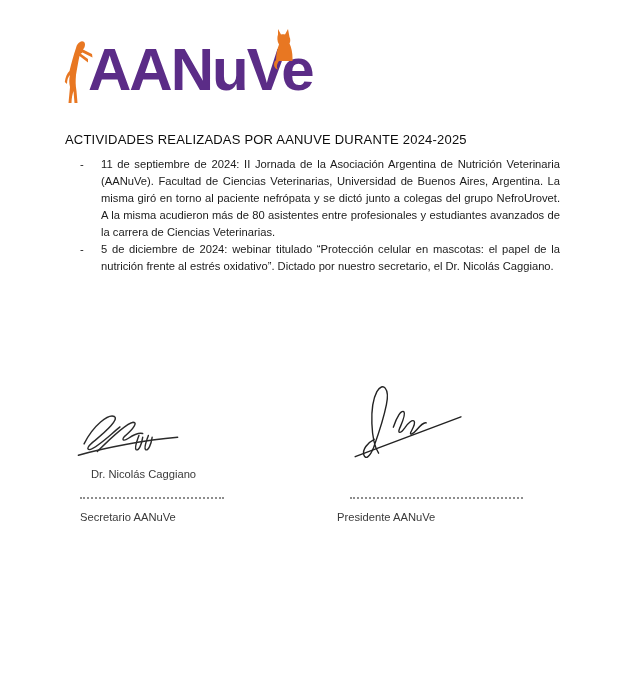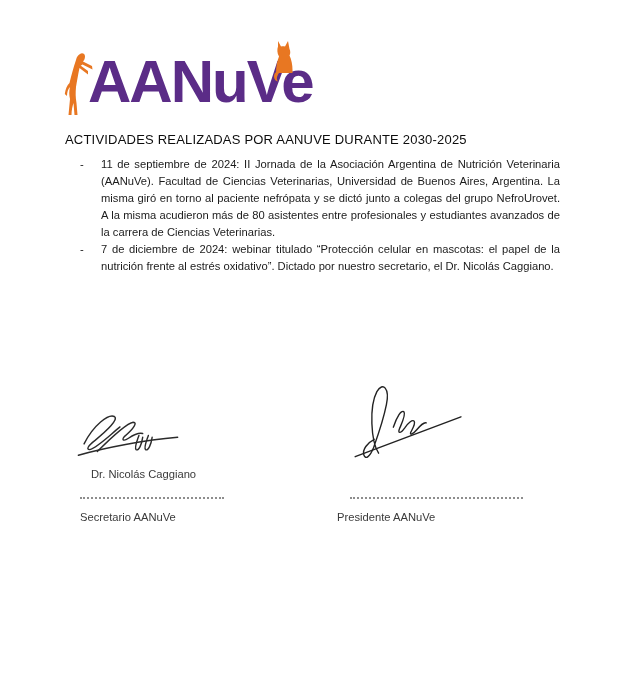--- a/index.html
+++ b/index.html
@@ -5,21 +5,21 @@
   html,body{margin:0;padding:0;background:#ffffff;}
   .page{
     position:relative;
     width:625px;height:694px;
     background:#ffffff;
     font-family:"Liberation Sans",sans-serif;
     color:#1c1c1c;
     overflow:hidden;
   }
   
-  .logo{position:absolute;left:64px;top:28px;width:260px;height:82px;margin-top:12px;}
+  .logo{position:absolute;left:64px;top:28px;width:260px;height:82px;}
   .logo-text{
     position:absolute;left:24px;top:12px;
     font-size:60px;line-height:60px;font-weight:bold;
     letter-spacing:-2px;color:#5b2c87;white-space:nowrap;
   }
   .dog-icon{position:absolute;left:0;top:12px;}
   .cat-icon{position:absolute;left:206px;top:0;}
   
   .doc-title{
     position:absolute;left:65px;top:131px;width:480px;
@@ -69,30 +69,30 @@
       </svg>
     </span>
     <span class="logo-text">AANuVe</span>
     <span class="cat-icon">
       <svg width="26" height="42" viewBox="0 0 26 42">
         <path fill="#e87722" d="M8,1 L11,6.5 C12,6 14,6 15,6.5 L18,1 L19.5,9 C20.5,11 20.5,13.5 19.5,15.5 C21.5,19.5 22.5,25 22.5,30 L22.5,33 L6,33 C6,27 7,21 9,16.5 C7,13.5 7,9 8,6.5 Z M9,33 C7,36 6,39 8,41.5 C4.5,41 2.5,36 5.5,32.5 Z"></path>
       </svg>
     </span>
   </div>
 
-  <div class="doc-title">ACTIVIDADES REALIZADAS POR AANUVE DURANTE 2030-2025</div>
+  <div class="doc-title">ACTIVIDADES REALIZADAS POR AANUVE DURANTE 2024-2025</div>
 
   <div class="activities">
     <div class="activity-item">
       <span class="activity-marker">-</span>
       <span>11 de septiembre de 2024: II Jornada de la Asociación Argentina de Nutrición Veterinaria (AANuVe). Facultad de Ciencias Veterinarias, Universidad de Buenos Aires, Argentina. La misma giró en torno al paciente nefrópata y se dictó junto a colegas del grupo NefroUrovet. A la misma acudieron más de 80 asistentes entre profesionales y estudiantes avanzados de la carrera de Ciencias Veterinarias.</span>
     </div>
     <div class="activity-item">
       <span class="activity-marker">-</span>
-      <span>7 de diciembre de 2024: webinar titulado “Protección celular en mascotas: el papel de la nutrición frente al estrés oxidativo”. Dictado por nuestro secretario, el Dr. Nicolás Caggiano.</span>
+      <span>5 de diciembre de 2024: webinar titulado “Protección celular en mascotas: el papel de la nutrición frente al estrés oxidativo”. Dictado por nuestro secretario, el Dr. Nicolás Caggiano.</span>
     </div>
   </div>
 
   <div class="sig-img sig-left-img">
     <svg width="105" height="52" viewBox="0 0 110 55" fill="none" stroke="#2b2b2b" stroke-width="1.5" stroke-linecap="round">
       <path d="M8,38 C18,18 34,6 40,9 C45,12 32,24 20,34 C12,40 10,44 14,44 C22,42 36,28 46,20"></path>
       <path d="M22,46 C38,30 54,16 60,15 C65,15 60,22 52,29 C47,33 49,36 55,32 C61,28 66,26 70,27"></path>
       <path d="M66,29 C64,35 61,42 63,44 C66,46 69,38 70,31"></path>
       <path d="M76,29 C74,35 71,42 73,44 C76,46 79,38 80,31"></path>
       <path d="M2,50 C30,42 72,34 107,31"></path>

